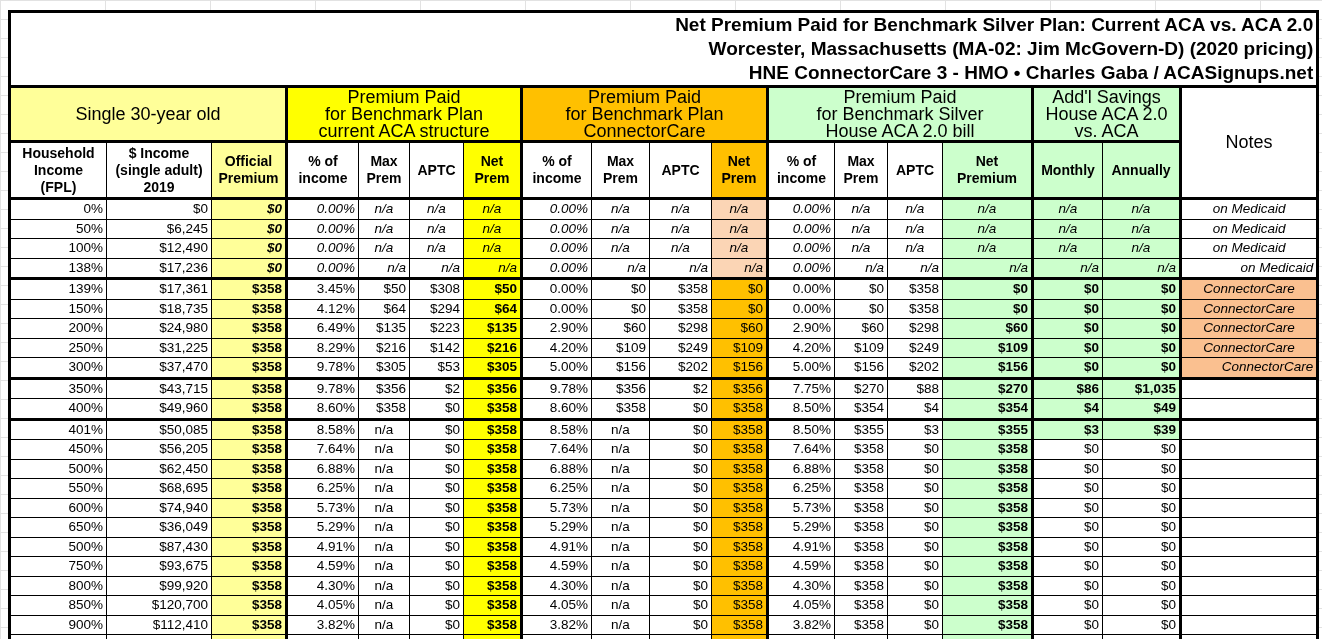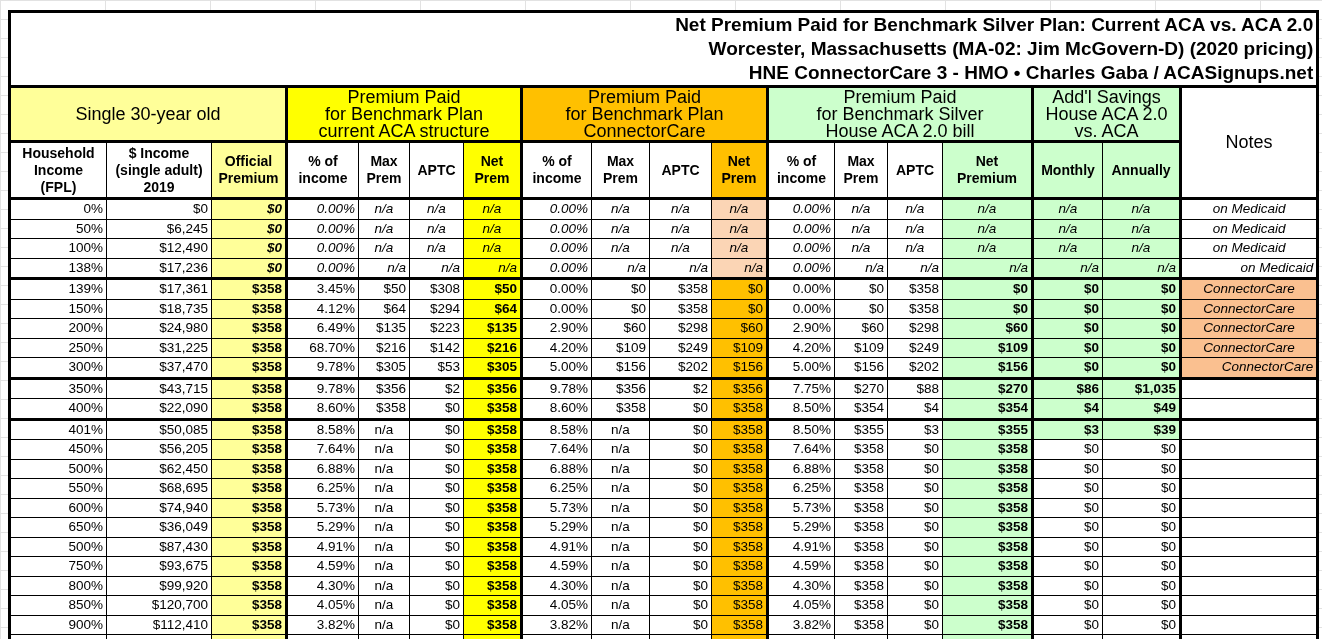--- a/index.html
+++ b/index.html
@@ -280,21 +280,21 @@
         <td class="num">$298</td>
         <td class="num br3 bg-gr b">$60</td>
         <td class="num bg-gr b">$0</td>
         <td class="num br3 bg-gr b">$0</td>
         <td class="ctr br3 bg-np it">ConnectorCare</td>
       </tr>
       <tr>
         <td class="num bl3">250%</td>
         <td class="num">$31,225</td>
         <td class="num br3 bg-ly b">$358</td>
-        <td class="num">68.70%</td>
+        <td class="num">8.29%</td>
         <td class="num">$216</td>
         <td class="num">$142</td>
         <td class="num br3 bg-y b">$216</td>
         <td class="num">4.20%</td>
         <td class="num">$109</td>
         <td class="num">$249</td>
         <td class="num br3 bg-g">$109</td>
         <td class="num">4.20%</td>
         <td class="num">$109</td>
         <td class="num">$249</td>
@@ -338,21 +338,21 @@
         <td class="num">7.75%</td>
         <td class="num">$270</td>
         <td class="num">$88</td>
         <td class="num br3 bg-gr b">$270</td>
         <td class="num bg-gr b">$86</td>
         <td class="num br3 bg-gr b">$1,035</td>
         <td class="ctr br3"></td>
       </tr>
       <tr class="sep">
         <td class="num bl3">400%</td>
-        <td class="num">$22,090</td>
+        <td class="num">$49,960</td>
         <td class="num br3 bg-ly b">$358</td>
         <td class="num">8.60%</td>
         <td class="num">$358</td>
         <td class="num">$0</td>
         <td class="num br3 bg-y b">$358</td>
         <td class="num">8.60%</td>
         <td class="num">$358</td>
         <td class="num">$0</td>
         <td class="num br3 bg-g">$358</td>
         <td class="num">8.50%</td>

